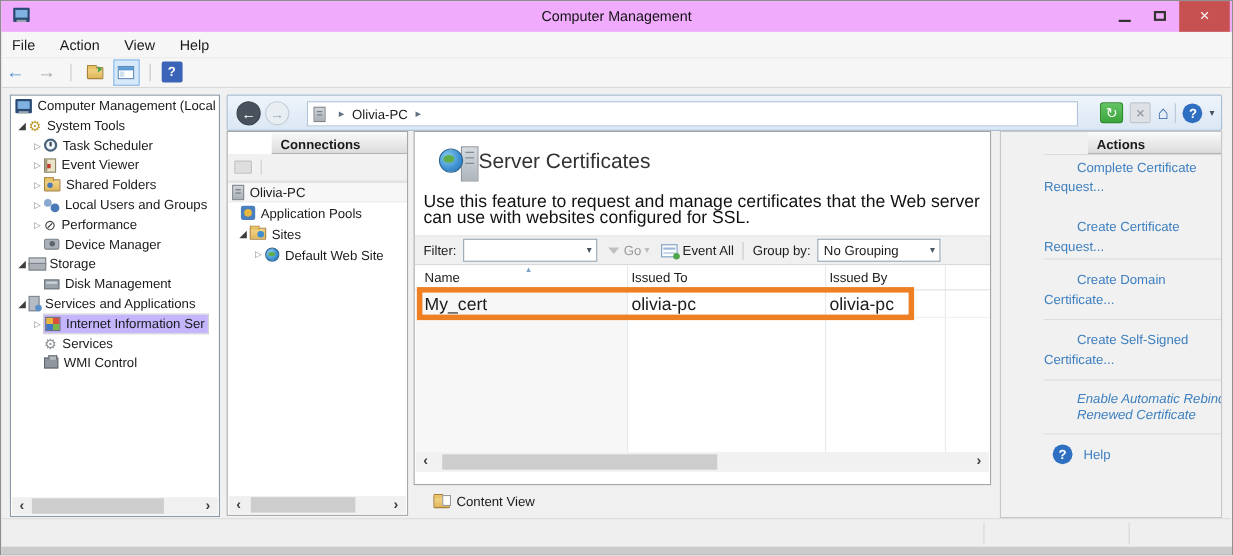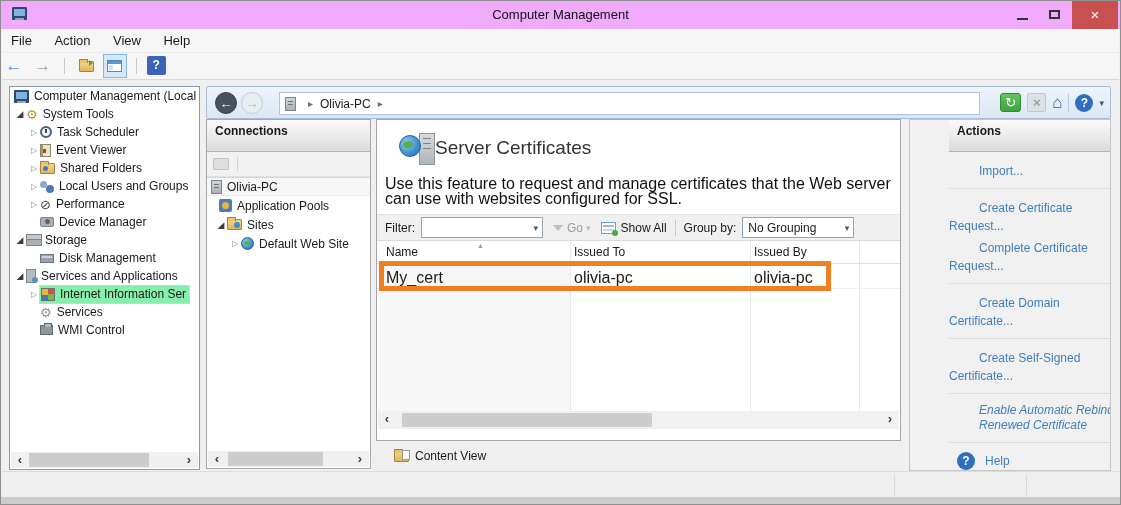--- a/index.html
+++ b/index.html
@@ -79,21 +79,21 @@
     background:radial-gradient(circle at 35% 35%,#8ed0f0,#3b8ed0 60%,#2b6daa);border:1px solid #2a628f;}
   .i-globe::before{content:"";position:absolute;left:2px;top:3px;width:6px;height:4px;border-radius:50%;background:#5fae4a;}
 
   
   .mmc-panel{position:absolute;left:8px;top:85px;width:191px;height:384px;background:#fff;border:1px solid #8a9aa8;overflow:hidden;}
   .trow{display:flex;align-items:center;height:18px;font-size:12px;white-space:nowrap;}
   .lvl0{padding-left:4px;} .lvl1{padding-left:18px;}
   .exp{width:12px;flex:0 0 12px;font-size:8px;color:#8a8a8a;text-align:center;}
   .exp.open{color:#3c3c3c;font-size:9px;}
   .ticon{margin-right:5px;flex:0 0 auto;}
-  .selbox{background:#86efac;outline:1px solid #d2d2d2;display:flex;align-items:center;height:17px;padding-right:3px;}
+  .selbox{background:#c4b5fd;outline:1px solid #d2d2d2;display:flex;align-items:center;height:17px;padding-right:3px;}
   .selbox .ticon{margin-left:1px;}
 
   
   .hscroll{position:absolute;left:1px;right:1px;bottom:1px;height:16px;background:#f0f0f0;}
   .hs-ch{position:absolute;top:0;height:16px;width:14px;font-size:13px;font-weight:bold;color:#3c3c3c;
     text-align:center;line-height:15px;}
   .hs-l{left:2px;} .hs-r{right:2px;}
   .hs-thumb{position:absolute;top:1px;height:14px;background:#cdcdcd;}
 
   
@@ -111,22 +111,22 @@
     border:1px solid #2e8b2e;color:#fff;font-size:13px;line-height:18px;text-align:center;}
   .ic-stop{width:19px;height:19px;border-radius:2px;background:#dde1e6;border:1px solid #c2c7cd;
     color:#9aa1a8;font-size:13px;font-weight:bold;line-height:17px;text-align:center;}
   .ic-home{color:#2e5fa3;font-size:17px;line-height:19px;}
   .vline{width:1px;height:18px;background:#b9c8d9;}
   .ic-helpc{width:18px;height:18px;border-radius:50%;background:#2f6fc1;color:#fff;font-size:12px;
     font-weight:bold;text-align:center;line-height:18px;}
   .ic-caret{color:#44505c;font-size:9px;}
 
   
-  .panel-hdr{height:32px;background:linear-gradient(#fafafa,#dcdcdc);border-bottom:1px solid #b3b3b3;
-    font-size:12px;font-weight:bold;line-height:23px;padding-left:8px;}
+  .panel-hdr{height:20px;background:linear-gradient(#fafafa,#dcdcdc);border-bottom:1px solid #b3b3b3;
+    font-size:12px;font-weight:bold;line-height:23px;padding-left:8px;margin-left:40px;}
   .connections{position:absolute;left:205px;top:118px;width:165px;height:350px;background:#fff;border:1px solid #a7a7a7;overflow:hidden;}
   .cn-toolbar{height:25px;background:#f1f1f1;border-bottom:1px solid #e0e0e0;display:flex;align-items:center;padding-left:6px;}
   .ic-disabled-save{width:16px;height:12px;background:#dedede;border:1px solid #c2c2c2;border-radius:1px;}
   .cn-sep{width:1px;height:14px;background:#cfcfcf;margin-left:8px;}
   .cnrow{display:flex;align-items:center;height:19px;font-size:12px;white-space:nowrap;}
   .cn-sel{background:#f7f7f7;border-top:1px solid #d5d5d5;border-bottom:1px solid #ececec;}
 
   .actions{position:absolute;left:908px;top:118px;width:202px;height:352px;background:#f1f1f1;border:1px solid #c6c6c6;overflow:hidden;padding-left:39px;}
   .act-link{color:#3d7fbf;font-size:12px;margin-left:30px;margin-right:6px;line-height:15px;}
   .act-pad{padding:9px 0 9px 0;}
@@ -369,21 +369,21 @@
     <div class="filterbar">
       <span class="flabel">Filter:</span>
       <span class="combo c-filter">
         <span></span>
         <span class="drop">▾</span>
       </span>
       <span class="funnel"></span>
       <span class="gotext">Go</span>
       <span class="gocaret">▾</span>
       <span class="i-showall"></span>
-      <span class="showall-label">Show All</span>
+      <span class="showall-label">Event All</span>
       <span class="fsep"></span>
       <span>Group by:</span>
       <span class="combo c-group">
         <span>No Grouping</span>
         <span class="drop">▾</span>
       </span>
     </div>
 
     <div class="col-tint"></div>
     <div class="gridv gv1"></div>
@@ -414,24 +414,23 @@
 
   <div class="tabbar">
     <span class="tab">
       <span class="i-content folder"></span>
       <span>Content View</span>
     </span>
   </div>
 
   <div class="actions">
     <div class="panel-hdr">Actions</div>
-    <div class="act-pad"><a class="act-link">Import...</a></div>
     <div class="act-hr"></div>
+    <div class="act-pad" style="padding-top:2px;"><a class="act-link">Complete Certificate Request...</a></div>
     <div class="act-pad" style="padding-bottom:2px;"><a class="act-link">Create Certificate Request...</a></div>
-    <div class="act-pad" style="padding-top:2px;"><a class="act-link">Complete Certificate Request...</a></div>
     <div class="act-hr"></div>
     <div class="act-pad"><a class="act-link">Create Domain Certificate...</a></div>
     <div class="act-hr"></div>
     <div class="act-pad"><a class="act-link">Create Self-Signed Certificate...</a></div>
     <div class="act-hr"></div>
     <div class="act-pad" style="width:200px;">
         <a class="act-link" style="display:block;width:160px;font-style:italic;">Enable Automatic Rebind of Renewed Certificate</a>
       </div>
     <div class="act-hr"></div>
     <div class="act-help">

